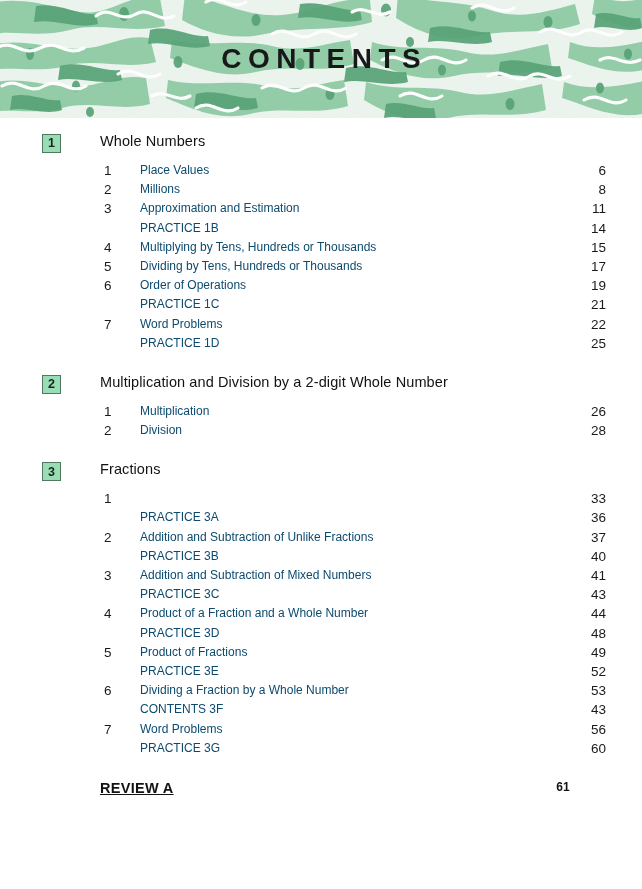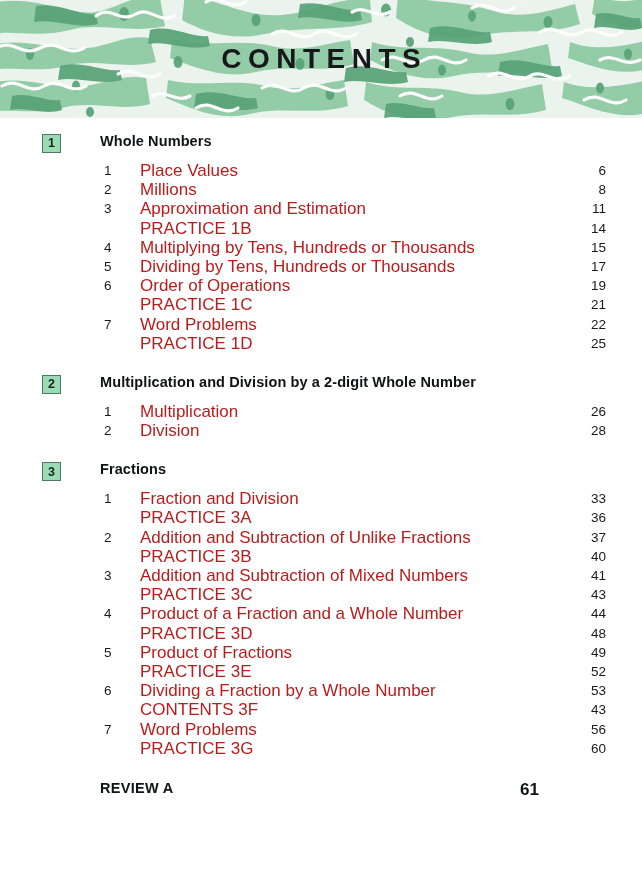--- a/index.html
+++ b/index.html
@@ -78,21 +78,21 @@
     display: flex;
     align-items: center;
     justify-content: center;
     line-height: 1;
   }
   .chapter-title {
     position: absolute;
     left: 100px;
     top: -1px;
     font-size: 14.5px;
-    font-weight: bold;
+    font-weight: normal;
     color: #111214;
     letter-spacing: 0.1px;
     white-space: nowrap;
   }
 
   .entries {
     margin-top: 4px;
   }
   .entry {
     position: relative;
@@ -105,22 +105,22 @@
     top: 0;
     width: 14px;
     text-align: left;
     font-size: 13.5px;
     color: #1a1a1c;
   }
   .entry-title {
     position: absolute;
     left: 140px;
     top: 0;
-    font-size: 17px;
-    color: #b91c1c;
+    font-size: 12px;
+    color: #0c4a6e;
     white-space: nowrap;
   }
   .entry-page {
     position: absolute;
     left: 520px;
     top: 0;
     width: 86px;
     text-align: right;
     font-size: 13.5px;
     color: #1a1a1c;
@@ -133,28 +133,29 @@
     margin-top: 16px;
   }
   .review-label {
     position: absolute;
     left: 100px;
     top: 0;
     font-size: 14.5px;
     font-weight: bold;
     color: #111214;
     letter-spacing: 0.3px;
+    text-decoration: underline;
   }
   .review-page {
     position: absolute;
     left: 520px;
     top: 0;
     width: 86px;
-    text-align: left;
-    font-size: 17px;
+    text-align: center;
+    font-size: 12px;
     font-weight: bold;
     color: #111214;
   }
 </style>
 </head>
 <body>
 
 <div class="header-banner">
   <svg viewBox="0 0 642 118" preserveAspectRatio="none">
     <defs>
@@ -317,21 +318,20 @@
   </div>
 
   <div class="chapter">
     <div class="chapter-head">
       <div class="chapter-badge">3</div>
       <div class="chapter-title">Fractions</div>
     </div>
     <div class="entries">
       <div class="entry">
         <span class="entry-num">1</span>
-        <span class="entry-title">Fraction and Division</span>
         <span class="entry-page">33</span>
       </div>
       <div class="entry">
         <span class="entry-num"></span>
         <span class="entry-title">PRACTICE 3A</span>
         <span class="entry-page">36</span>
       </div>
       <div class="entry">
         <span class="entry-num">2</span>
         <span class="entry-title">Addition and Subtraction of Unlike Fractions</span>

